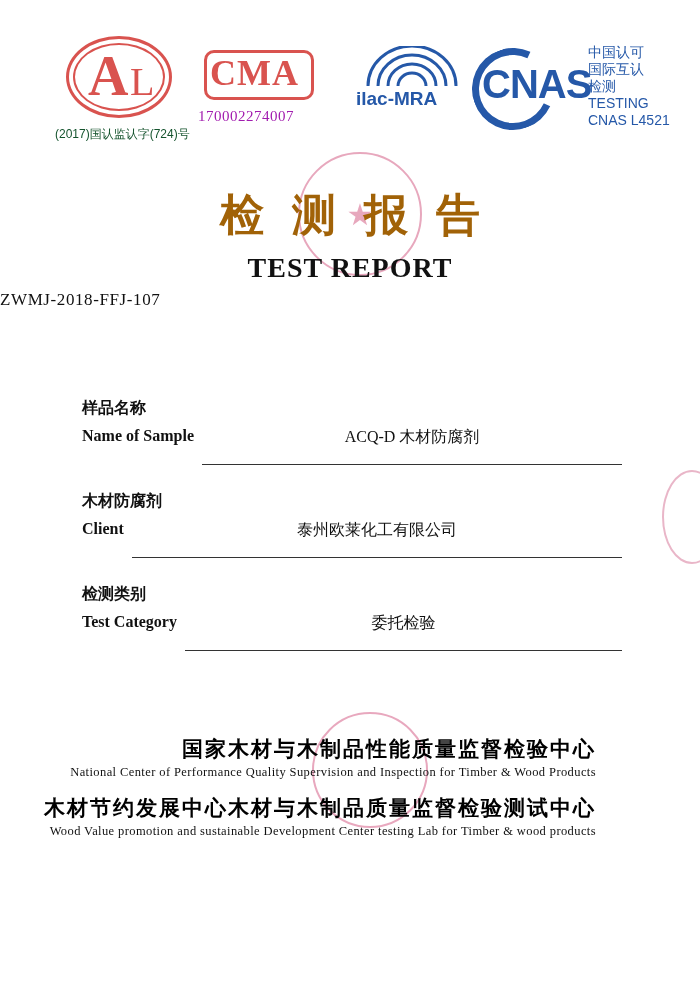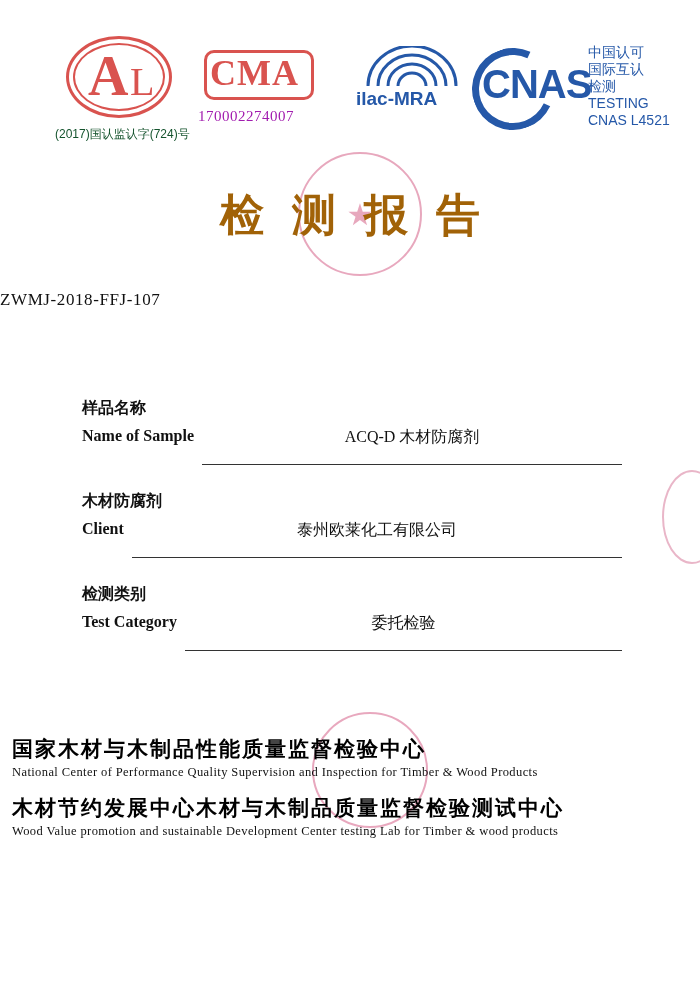--- a/index.html
+++ b/index.html
@@ -254,23 +254,23 @@
     text-align: center;
     font-size: 16px;
     padding-bottom: 16px;
     font-family: "Liberation Serif", serif;
   }
 
   
   .footer {
     position: absolute;
     top: 735px;
-    left: 12px;
+    left: 0;
     width: 596px;
-    text-align: left;
+    text-align: right;
   }
   .footer-cn-1, .footer-cn-2 {
     font-size: 21px;
     font-weight: bold;
     letter-spacing: 2px;
     font-family: "Liberation Serif", serif;
     color: #000;
     margin-bottom: 2px;
   }
   .footer-en-1, .footer-en-2 {
@@ -364,20 +364,21 @@
       <div>TESTING</div>
       <div>CNAS L4521</div>
     </div>
   </div>
 
   <div class="seal seal-top">
     <div class="seal-star">★</div>
   </div>
 
   <div class="title-cn">检测报告</div>
+  <div class="title-en">TEST REPORT</div>
   <div class="report-no">ZWMJ-2018-FFJ-107</div>
 
   <div class="fields">
 
     <div>
       <div class="field-cn">样品名称</div>
       <div class="field-row">
         <div class="field-label-en">Name of Sample</div>
         <div class="field-value">ACQ-D 木材防腐剂</div>
       </div>

